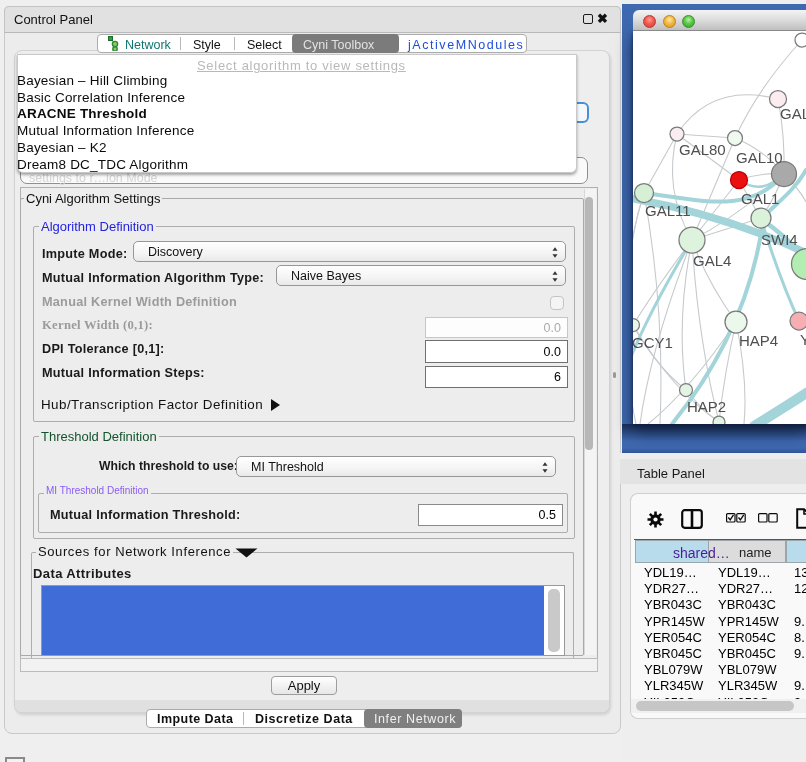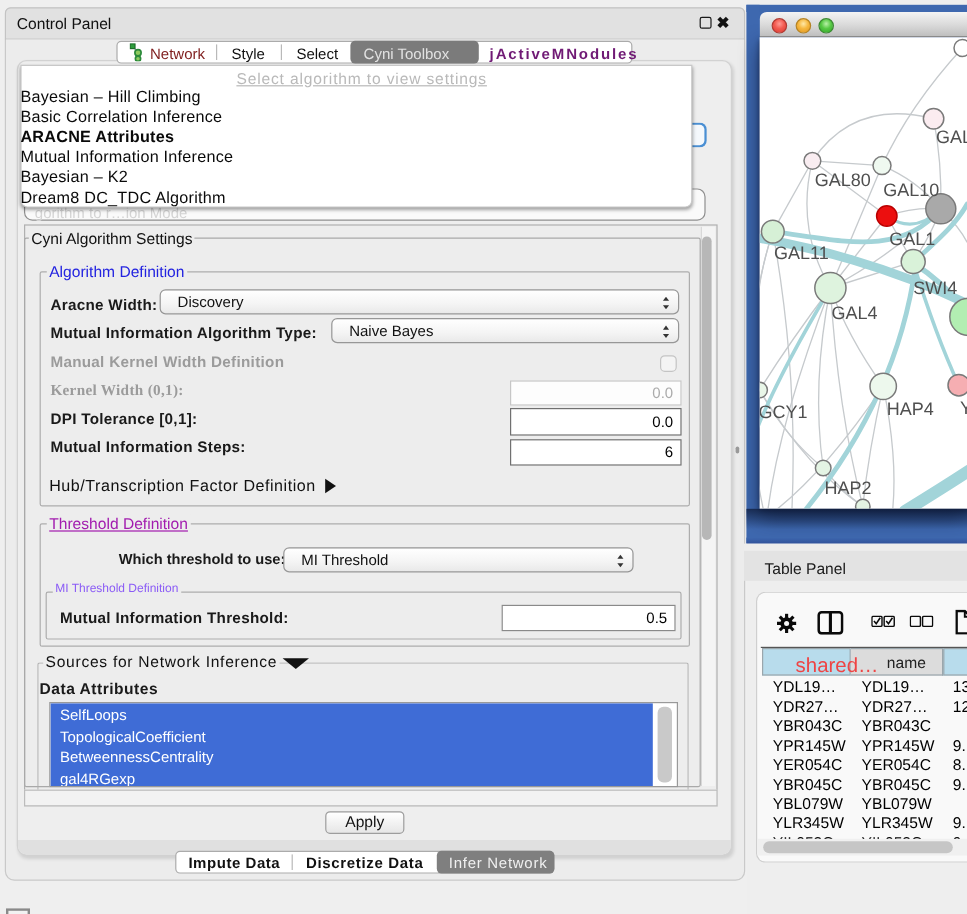--- a/index.html
+++ b/index.html
@@ -40,40 +40,40 @@
 <div class="abs" style="left:97px;top:34px;width:430px;height:19px;background:#ffffff;
   border:1px solid #ababab;border-radius:4px;box-sizing:border-box;"></div>
 <div class="abs" style="left:292px;top:34px;width:107px;height:19px;background:#7b7b7b;border-radius:4px;"></div>
 <svg class="abs" style="left:108px;top:36px;" width="14" height="15" viewBox="0 0 14 15">
   <line x1="3" y1="3" x2="7" y2="8" stroke="#9a8ab0" stroke-width="1"></line>
   <line x1="7" y1="8" x2="7" y2="12" stroke="#9a8ab0" stroke-width="1"></line>
   <rect x="0.5" y="0.5" width="4" height="4" fill="#2e9e3c" stroke="#1c6f28"></rect>
   <circle cx="7" cy="8" r="2.6" fill="#8fca5e" stroke="#2b8a3a" stroke-width="1.4"></circle>
   <circle cx="7" cy="13" r="2.2" fill="#8fca5e" stroke="#2b8a3a" stroke-width="1.4"></circle>
 </svg>
-<div class="abs" style="left:125px;top:38px;font-size:12.5px;color:#7f1d1d;">Network</div>
+<div class="abs" style="left:125px;top:38px;font-size:12.5px;color:#0f766e;">Network</div>
 <div class="abs" style="left:180px;top:37px;width:1px;height:13px;background:#b9b9b9;"></div>
 <div class="abs" style="left:193px;top:38px;font-size:12.5px;color:#111;">Style</div>
 <div class="abs" style="left:234px;top:37px;width:1px;height:13px;background:#b9b9b9;"></div>
 <div class="abs" style="left:247px;top:38px;font-size:12.5px;color:#111;text-align:center;">Select</div>
 <div class="abs" style="left:303px;top:38px;font-size:12.5px;color:#e2e2e2;">Cyni Toolbox</div>
-<div class="abs" style="left:408px;top:38px;font-size:12.5px;letter-spacing:1.55px;color:#701a75;font-weight:bold;">jActiveMNodules</div>
+<div class="abs" style="left:408px;top:38px;font-size:12.5px;letter-spacing:1.55px;color:#1d4ed8;">jActiveMNodules</div>
 
 <div class="abs" style="left:20px;top:187px;width:578px;height:485px;border:1px solid #b0b0b0;background:#ededed;box-sizing:border-box;"></div>
 
 <div class="abs" style="left:584px;top:189px;width:11px;height:466px;background:#f4f4f4;border-left:1px solid #d8d8d8;"></div>
 <div class="abs" style="left:585px;top:197px;width:8px;height:253px;background:#b7b7b7;border-radius:4px;"></div>
 
 <div class="group" style="left:20px;top:198px;width:562px;height:456px;border-color:#a9a9a9;"></div>
 <div class="gtitle" style="left:24px;top:190.5px;color:#111;font-size:13px;">Cyni Algorithm Settings</div>
 
 <div class="group" style="left:33px;top:226px;width:540px;height:194px;border-color:#adadad;"></div>
 <div class="gtitle" style="left:39px;top:218.5px;color:#2323e0;font-size:13px;">Algorithm Definition</div>
 
-<div class="lbl" style="left:42px;top:247px;">Aracne Width:</div>
+<div class="lbl" style="left:42px;top:247px;">Impute Mode:</div>
 <div class="combo" style="left:133px;top:241px;width:433px;height:21px;">
   <div class="ct">Discovery</div>
   <svg class="carr" viewBox="0 0 8 14">
       <path d="M4 0 L7.4 4.6 L0.6 4.6 Z" fill="#333"></path>
       <path d="M4 14 L7.4 9.4 L0.6 9.4 Z" fill="#333"></path>
     </svg>
 </div>
 
 <div class="lbl" style="left:42px;top:271px;">Mutual Information Algorithm Type:</div>
 <div class="combo" style="left:276px;top:265px;width:290px;height:21px;">
@@ -101,24 +101,24 @@
 <div class="field" style="left:425px;top:366px;width:143px;height:22px;border-color:#707070;">
   <span class="fv">6</span>
   </div>
 
 <div class="abs" style="left:41px;top:397px;font-size:13.4px;letter-spacing:0.45px;color:#111;">Hub/Transcription Factor Definition</div>
 <svg class="abs" style="left:269px;top:398px;" width="12" height="14" viewBox="0 0 12 14">
     <path d="M2 1 L11 7 L2 13 Z" fill="#111"></path>
   </svg>
 
 <div class="group" style="left:33px;top:436px;width:540px;height:101px;border-color:#adadad;"></div>
-<div class="gtitle" style="left:39px;top:429px;color:#a21caf;font-size:13px;text-decoration:underline;">Threshold Definition</div>
+<div class="gtitle" style="left:39px;top:429px;color:#14532d;font-size:13px;">Threshold Definition</div>
 
 <div class="lbl" style="left:99px;top:459px;letter-spacing:0;font-size:12.2px;">Which threshold to use:</div>
-<div class="combo" style="left:236px;top:456px;width:292px;height:21px;">
+<div class="combo" style="left:236px;top:456px;width:320px;height:21px;">
   <div class="ct">MI Threshold</div>
   <svg class="carr" viewBox="0 0 8 14">
       <path d="M4 0 L7.4 4.6 L0.6 4.6 Z" fill="#333"></path>
       <path d="M4 14 L7.4 9.4 L0.6 9.4 Z" fill="#333"></path>
     </svg>
 </div>
 
 <div class="group" style="left:38px;top:493px;width:528px;height:38px;border-color:#adadad;"></div>
 <div class="gtitle" style="left:44px;top:485px;color:#8b5cf6;font-size:10px;">MI Threshold Definition</div>
 
@@ -130,22 +130,20 @@
 <div class="group" style="left:31px;top:552px;width:541px;height:110px;border-color:#adadad;border-bottom:none;"></div>
 <div class="gtitle" style="left:36px;top:544px;color:#111;font-size:13px;letter-spacing:0.6px;">Sources for Network Inference</div>
 <svg class="abs" style="left:235px;top:548px;" width="23" height="10" viewBox="0 0 23 10">
     <path d="M0.5 0.5 L22.5 0.5 L11.5 9.5 Z" fill="#111"></path>
   </svg>
 
 <div class="lbl" style="left:33px;top:566px;font-size:13px;letter-spacing:0.4px;">Data Attributes</div>
 
 <div class="abs" style="left:41px;top:585px;width:524px;height:71px;border:1px solid #999;background:#fff;box-sizing:border-box;overflow:hidden;">
   <div class="abs" style="left:0;top:0;width:502px;height:71px;background:#3f6cd6;"></div>
-  <div class="abs" style="left:8px;top:2px;font-size:12.5px;color:#fff;line-height:17.7px;">
-    SelfLoops<br>TopologicalCoefficient<br>BetweennessCentrality<br>gal4RGexp</div>
   <div class="abs" style="left:506px;top:3px;width:12px;height:63px;background:#c9c9c9;border-radius:5px;"></div>
 </div>
 
 <div class="abs" style="left:20px;top:658px;width:578px;height:14px;background:#f2f2f2;border:1px solid #bcbcbc;box-sizing:border-box;"></div>
 
 <div class="abs" style="left:271px;top:676px;width:66px;height:19px;border:1px solid #9d9d9d;border-radius:4px;
   background:linear-gradient(#ffffff,#e6e6e6);box-sizing:border-box;text-align:center;">
   <span style="font-size:13px;color:#111;position:relative;top:-1px;">Apply</span></div>
 
 <div class="abs" style="left:146px;top:709px;width:316px;height:19px;background:#ffffff;
@@ -156,29 +154,29 @@
 <div class="abs" style="left:255px;top:712px;font-size:12.5px;letter-spacing:0.55px;font-weight:bold;color:#111;">Discretize Data</div>
 <div class="abs" style="left:374px;top:712px;font-size:12.5px;letter-spacing:0.6px;color:#f0f0f0;">Infer Network</div>
 
 <div class="abs" style="left:5px;top:757px;width:20px;height:10px;border:2px solid #8a8a8a;background:#f2f2f2;box-sizing:border-box;"></div>
 
 <div class="abs" style="left:576px;top:102px;width:13px;height:21px;border:2.5px solid #4a8fd3;border-left:none;
   border-top-right-radius:6px;border-bottom-right-radius:6px;background:#f4f8fc;box-sizing:border-box;z-index:49;"></div>
 
 <div class="abs" style="left:20px;top:157px;width:568px;height:27px;border:1px solid #8f8f8f;border-radius:7px;
   background:#fafafa;box-sizing:border-box;z-index:40;"></div>
-<div class="abs" style="left:29px;top:171px;font-size:12.5px;color:#d4d4d4;z-index:41;">gorithm to r…ion Mode</div>
+<div class="abs" style="left:29px;top:171px;font-size:12.5px;color:#d4d4d4;z-index:41;">settings to r…ion Mode</div>
 <div class="abs" style="left:17px;top:54px;width:560px;height:119px;background:#ffffff;
   border:1px solid #c8c8c8;border-bottom-left-radius:6px;border-bottom-right-radius:6px;
   box-shadow:0 2px 3px rgba(0,0,0,0.35);box-sizing:border-box;z-index:50;"></div>
 <div class="abs" style="left:197px;top:58px;font-size:13px;letter-spacing:0.7px;color:#b9b9b9;z-index:51;text-decoration:underline;">Select algorithm to view settings</div>
 <div class="abs" style="left:17px;top:73px;font-size:13.5px;color:#0a0a0a;line-height:16.7px;letter-spacing:0.2px;z-index:51;">
 Bayesian – Hill Climbing<br>
 Basic Correlation Inference<br>
-<span class="b">ARACNE Attributes</span><br>
+<span class="b">ARACNE Threshold</span><br>
 Mutual Information Inference<br>
 Bayesian – K2<br>
 Dream8 DC_TDC Algorithm</div>
 
 <div class="abs" style="left:613px;top:372px;width:3px;height:6px;background:#9a9a9a;border-radius:2px;"></div>
 
 <div class="abs" style="left:622px;top:4px;width:184px;height:449px;background:#3e68af;"></div>
 <div class="abs" style="left:622px;top:448px;width:184px;height:5px;background:linear-gradient(#3e68af,#31529b);"></div>
 
 <div class="abs" style="left:633px;top:31px;width:173px;height:393px;background:#ffffff;box-shadow:0 2px 4px rgba(8,18,45,0.75), 0 7px 16px rgba(8,18,45,0.65);overflow:hidden;" id="canvas">
@@ -311,21 +309,21 @@
   </svg>
   <svg style="position:absolute;left:165px;top:14px;" width="14" height="21" viewBox="0 0 14 21">
     <path d="M1.2 1.2 L8 1.2 L13 6 L13 19.8 L1.2 19.8 Z" fill="none" stroke="#0a0a0a" stroke-width="2"></path>
     <path d="M8 1.2 L8 6 L13 6" fill="none" stroke="#0a0a0a" stroke-width="1.6"></path>
   </svg>
 
   <div class="abs" style="left:3px;top:44.5px;width:173px;height:1.5px;background:#555;"></div>
   <div class="abs" style="left:4px;top:46px;width:74px;height:23px;background:#b8dcec;border:1px solid #9aa6ac;box-sizing:border-box;"></div>
   <div class="abs" style="left:78px;top:46px;width:77px;height:23px;background:#dcdcdc;border:1px solid #9aa6ac;border-left:none;box-sizing:border-box;"></div>
   <div class="abs" style="left:155px;top:46px;width:21px;height:23px;background:#b8dcec;border:1px solid #9aa6ac;box-sizing:border-box;"></div>
-  <div class="abs" style="left:32px;top:51px;font-size:17px;color:#ef4444;">shared…</div>
+  <div class="abs" style="left:42px;top:51px;font-size:14px;color:#4c1d95;">shared…</div>
   <div class="abs" style="left:108px;top:51px;font-size:13px;color:#222;">name</div>
   <div class="abs" style="left:13px;top:71px;font-size:13px;color:#000;line-height:16.2px;">
     YDL19…<br>YDR27…<br>YBR043C<br>YPR145W<br>YER054C<br>YBR045C<br>YBL079W<br>YLR345W<br>YIL053C</div>
   <div class="abs" style="left:87px;top:71px;font-size:13px;color:#000;line-height:16.2px;">
     YDL19…<br>YDR27…<br>YBR043C<br>YPR145W<br>YER054C<br>YBR045C<br>YBL079W<br>YLR345W<br>YIL053C</div>
   <div class="abs" style="left:163px;top:71px;font-size:13px;color:#000;line-height:16.2px;">
     13<br>12<br><br>9.<br>8.<br>9.<br><br>9.<br>9.</div>
 
   <div class="abs" style="left:0px;top:205px;width:176px;height:14px;background:#f0f0f0;"></div>
   <div class="abs" style="left:5px;top:207px;width:158px;height:10px;background:#c6c6c6;border-radius:5px;"></div>

